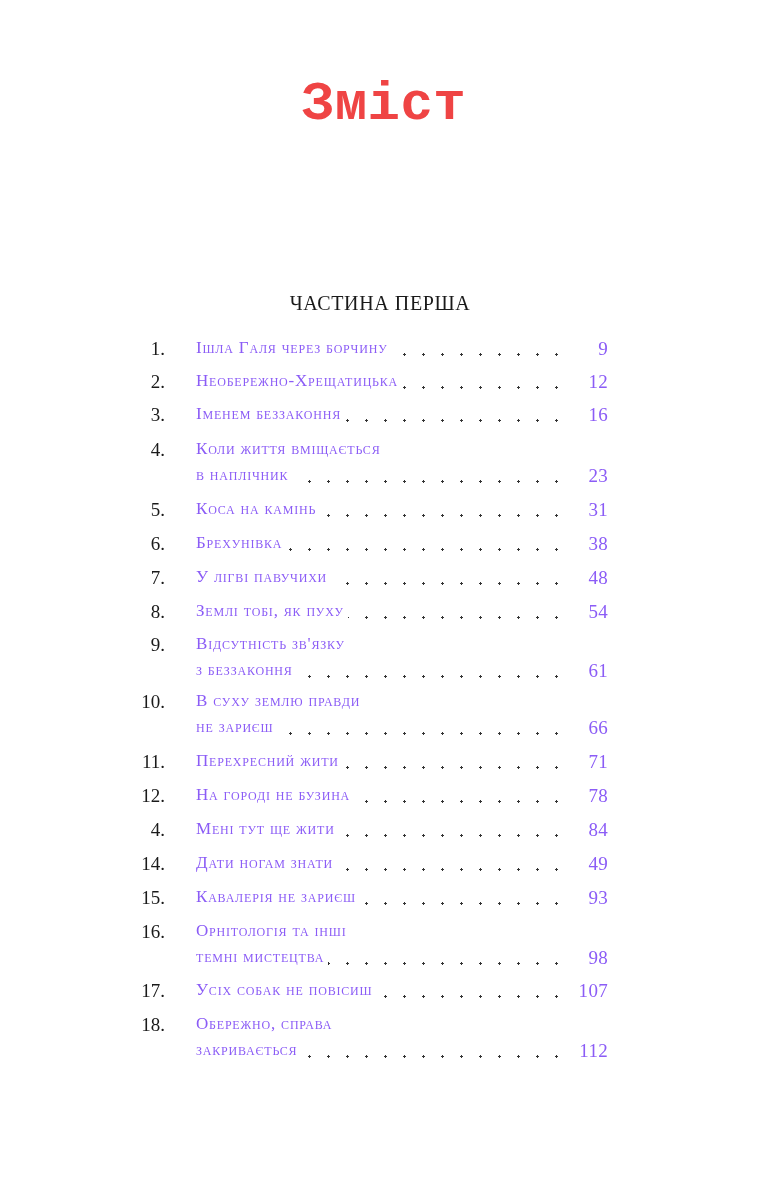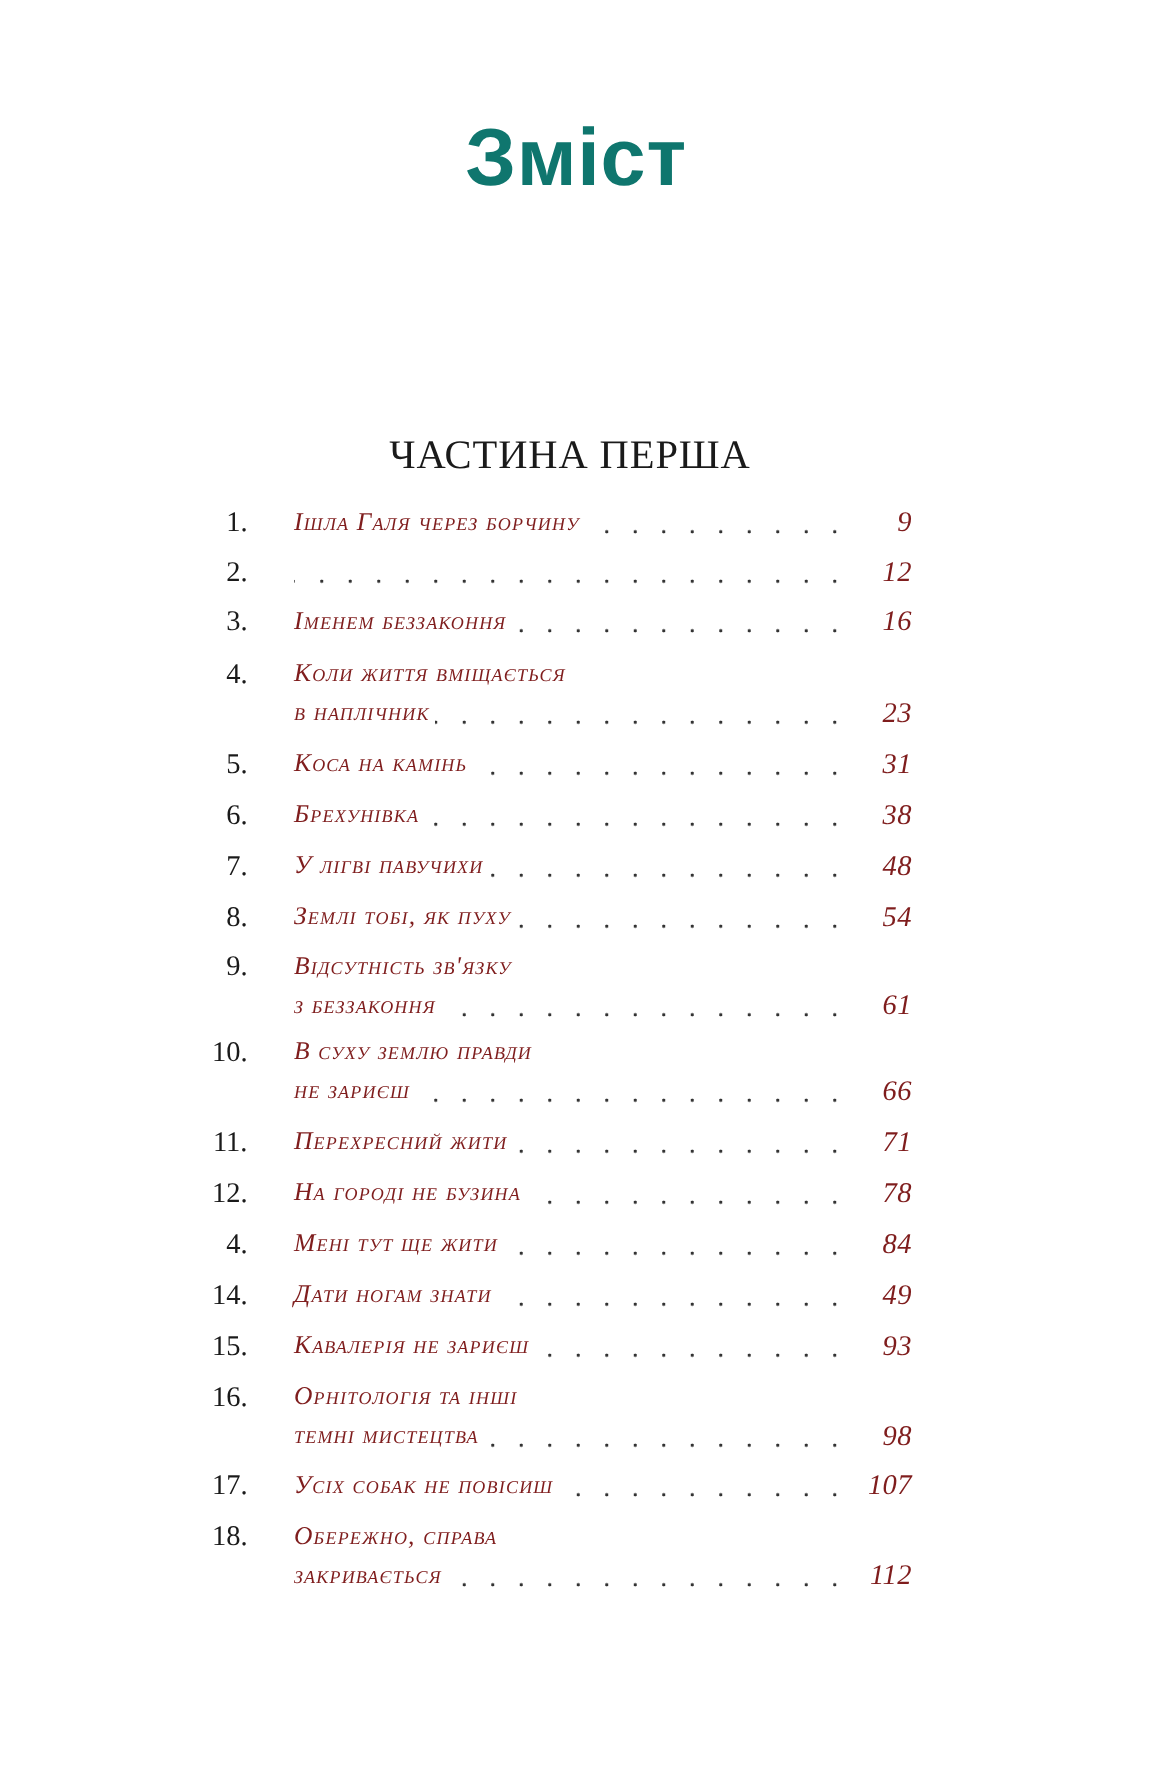--- a/index.html
+++ b/index.html
@@ -4,44 +4,44 @@
 <style>
   html, body { margin: 0; padding: 0; background: #ffffff; }
   body {
     width: 768px; height: 1181px; position: relative; overflow: hidden;
     font-family: "DejaVu Serif", "Liberation Serif", serif;
     color: #1a1a1a;
   }
   .page-title {
     position: absolute; left: 0; width: 768px; top: 70px;
     text-align: center;
-    font-family: Liberation Sans, sans-serif;
+    font-family: Liberation Mono, monospace;
     font-size: 54px; font-weight: bold; letter-spacing: 0.5px;
-    color: #0f766e; line-height: 70px;
+    color: #ef4444; line-height: 70px;
   }
   .part-title {
     position: absolute; left: 0; width: 760px; top: 287px;
     text-align: center;
     font-family: "Liberation Serif", serif;
-    font-size: 27px; letter-spacing: 0.6px; color: #1a1a1a;
+    font-size: 20px; letter-spacing: 0.6px; color: #1a1a1a;
     line-height: 32px;
   }
   .toc {
     position: absolute; left: 0; top: 0; width: 768px;
   }
   .entry { position: absolute; left: 0; width: 768px; }
   .num {
     position: absolute; left: 100px; width: 65px; text-align: right;
     font-family: "Liberation Serif", serif; font-size: 19px; color: #1a1a1a;
   }
   .line {
     position: absolute; left: 196px; width: 412px; height: 26px;
     font-family: "Liberation Serif", serif;
     font-size: 17px; font-variant: small-caps; letter-spacing: 0.8px;
-    color: #7f1d1d; white-space: nowrap; font-style: italic;
+    color: #8b5cf6; white-space: nowrap;
   }
   .line .text { background: #fff; position: relative; z-index: 2; padding-right: 4px; }
   .line.dotted::before {
     content: "";
     position: absolute; left: 0; right: 42px; bottom: 8px; height: 3px;
     background-image: radial-gradient(circle, #333 1px, transparent 1.3px);
     background-size: 19px 3px; background-repeat: repeat-x;
     background-position: right center;
     z-index: 1;
   }
@@ -64,20 +64,21 @@
     <span class="num">1.</span>
     <div class="line dotted" style="top:0">
       <span class="text">Ішла Галя через борчину</span>
       <span class="page">9</span>
     </div>
   </div>
 
   <div class="entry" style="top:371px">
     <span class="num">2.</span>
     <div class="line dotted" style="top:0">
+      <span class="text">Необережно-Хрещатицька</span>
       <span class="page">12</span>
     </div>
   </div>
 
   <div class="entry" style="top:404px">
     <span class="num">3.</span>
     <div class="line dotted" style="top:0">
       <span class="text">Іменем беззаконня</span>
       <span class="page">16</span>
     </div>

